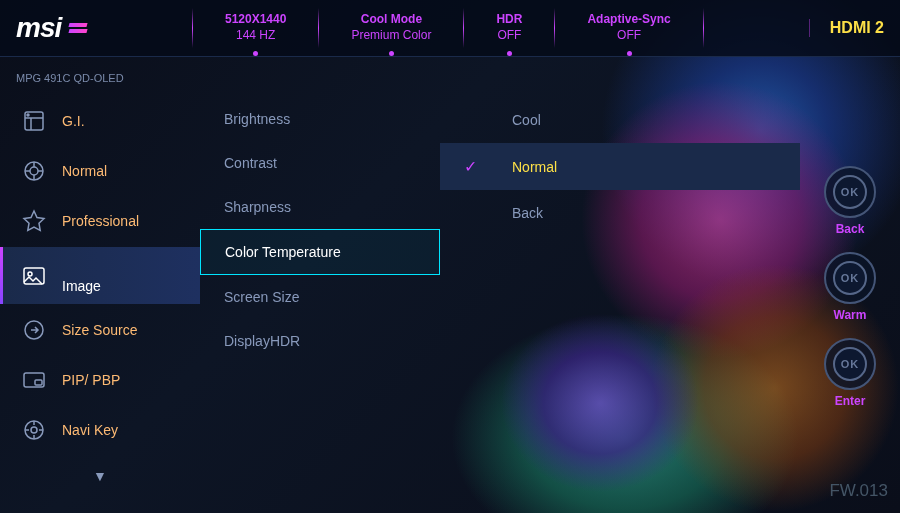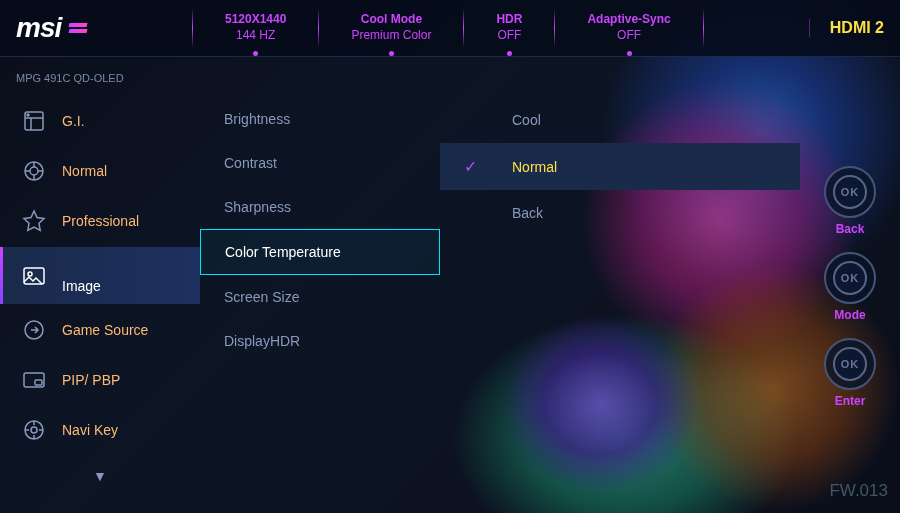--- a/index.html
+++ b/index.html
@@ -469,21 +469,21 @@
         <span style="color:white;margin-top:21px;">Image</span>
       </div>
 
       <div class="sidebar-item">
         <div class="sidebar-icon">
           <svg viewBox="0 0 24 24" fill="none" stroke="#8899bb" stroke-width="1.5">
             <circle cx="12" cy="12" r="9"></circle>
             <path d="M9 12h6M13 9l3 3-3 3"></path>
           </svg>
         </div>
-        <span>Game Source</span>
+        <span>Size Source</span>
       </div>
 
       <div class="sidebar-item">
         <div class="sidebar-icon">
           <svg viewBox="0 0 24 24" fill="none" stroke="#8899bb" stroke-width="1.5">
             <rect x="2" y="5" width="20" height="14" rx="2"></rect>
             <rect x="13" y="12" width="7" height="5" rx="1"></rect>
           </svg>
         </div>
         <span>PIP/ PBP</span>
@@ -551,21 +551,21 @@
         </div>
         <span class="control-label">Back</span>
       </div>
 
       <div class="control-btn">
         <div class="control-circle">
           <div class="control-circle-inner">
             <span class="ok-text">OK</span>
           </div>
         </div>
-        <span class="control-label">Mode</span>
+        <span class="control-label">Warm</span>
       </div>
 
       <div class="control-btn">
         <div class="control-circle">
           <div class="control-circle-inner">
             <span class="ok-text">OK</span>
           </div>
         </div>
         <span class="control-label">Enter</span>
       </div>

